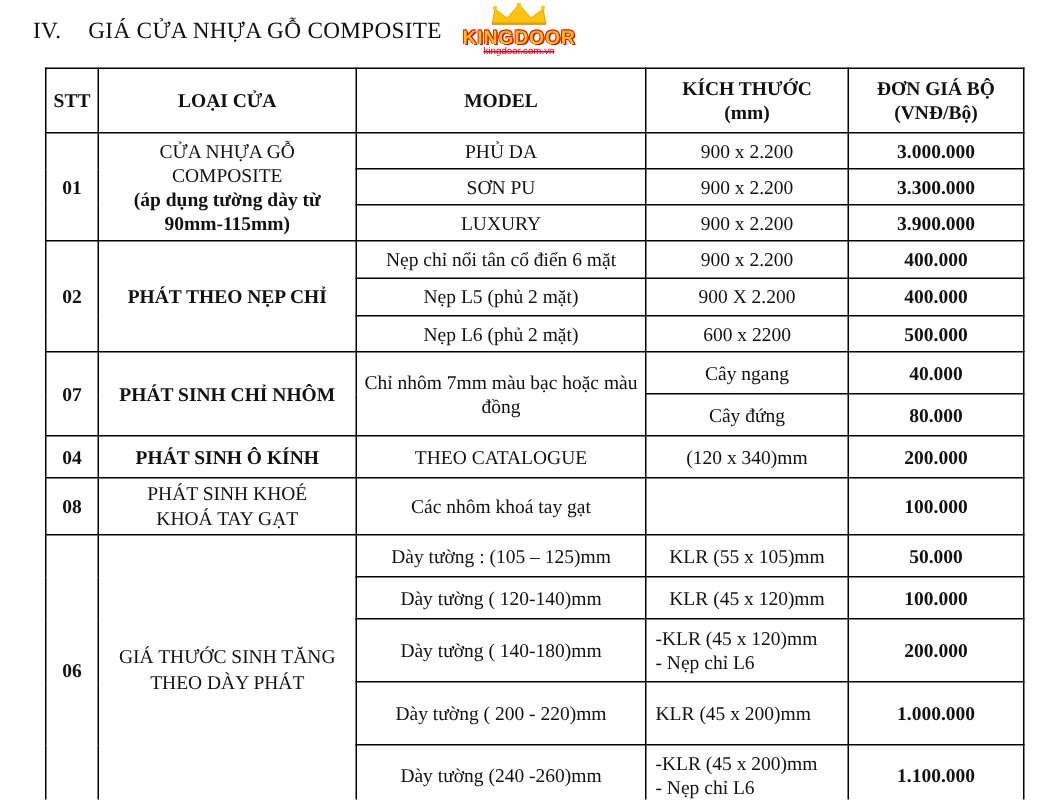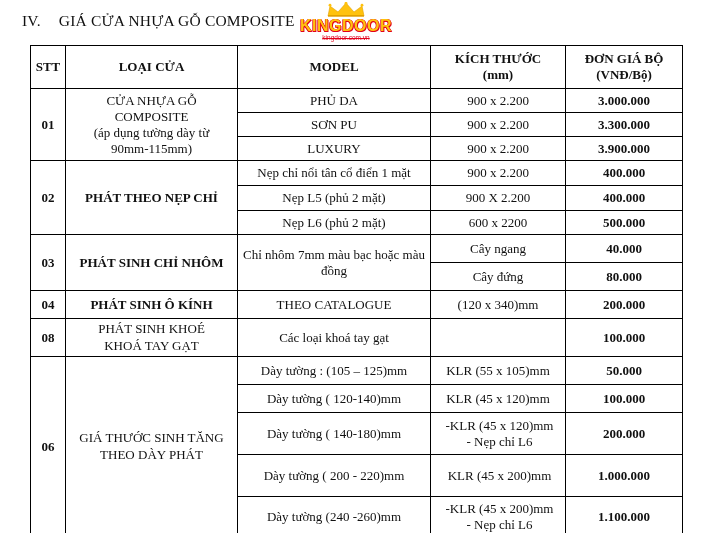--- a/index.html
+++ b/index.html
@@ -4,31 +4,31 @@
 <style>
   * { margin: 0; padding: 0; box-sizing: border-box; }
   body { width: 709px; height: 533px; background: #ffffff; font-family: "Liberation Serif", serif; color: #111; }
   .doc { position: relative; width: 709px; height: 533px; overflow: hidden; background: #fff; }
 
   .page-title { position: absolute; left: 22px; top: 12px; font-size: 15.5px; font-weight: normal; letter-spacing: 0.2px; }
   .page-title .num { margin-right: 18px; }
 
   .logo { position: absolute; left: 299px; top: 0px; width: 94px; text-align: center; font-family: "Liberation Sans", sans-serif; line-height: 1; }
   .logo svg { display: block; margin: 2px auto 0 auto; }
-  .logo-brand { font-size: 16px; font-weight: bold; color: #FFC20E; letter-spacing: 0.5px;
+  .logo-brand { font-size: 13px; font-weight: bold; color: #FFC20E; letter-spacing: 0.5px;
     text-shadow: 1px 1px 0 #E2001A, -0.5px -0.5px 0 #E2001A, 0.5px -0.5px 0 #E2001A, -0.5px 0.5px 0 #E2001A; margin-top: 1px; }
   .logo-site { font-size: 6.5px; color: #E2001A; margin-top: 1px; text-decoration: line-through; }
 
   table.price-table { position: absolute; left: 30px; top: 45px; width: 652px; border-collapse: collapse; table-layout: fixed; }
   th, td { border: 1.5px solid #000; text-align: center; vertical-align: middle; font-size: 13px; padding: 1px 3px; overflow: hidden; }
   th { font-weight: bold; line-height: 1.25; }
   td.b { font-weight: bold; font-family: Liberation Serif, serif; }
-  .note { font-weight: normal; line-height: 1.2; }
+  .note { font-weight: bold; line-height: 1.2; }
   .loai-line { line-height: 1.25; font-weight: normal; }
-  .left-cell { text-align: center; padding-left: 6px; line-height: 1.2; }
+  .left-cell { text-align: left; padding-left: 6px; line-height: 1.2; }
 
   tr.h43 { height: 43px; } tr.h24 { height: 24px; } tr.h25 { height: 25px; }
   tr.h28 { height: 28px; } tr.h34 { height: 42px; } tr.h38 { height: 38px; }
   tr.h40 { height: 40px; } tr.h42 { height: 42px; } tr.hcut { height: 24px; }
 </style>
 </head>
 <body>
 
 <div class="doc">
 
@@ -92,37 +92,37 @@
       </tr>
       <tr class="h24">
         <td>LUXURY</td>
         <td>900 x 2.200</td>
         <td class="b">3.900.000</td>
       </tr>
 
       <tr class="h25">
         <td class="b" rowspan="3">02</td>
         <td class="b" rowspan="3">PHÁT THEO NẸP CHỈ</td>
-        <td>Nẹp chỉ nổi tân cổ điển 1 mặt</td>
+        <td>Nẹp chỉ nổi tân cổ điển 6 mặt</td>
         <td>900 x 2.200</td>
         <td class="b">400.000</td>
       </tr>
       <tr class="h25">
         <td>Nẹp L5 (phủ 2 mặt)</td>
         <td>900 X 2.200</td>
         <td class="b">400.000</td>
       </tr>
       <tr class="h24">
         <td>Nẹp L6 (phủ 2 mặt)</td>
         <td>600 x 2200</td>
         <td class="b">500.000</td>
       </tr>
 
       <tr class="h28">
-        <td class="b" rowspan="2">03</td>
+        <td class="b" rowspan="2">07</td>
         <td class="b" rowspan="2">PHÁT SINH CHỈ NHÔM</td>
         <td rowspan="2">Chỉ nhôm 7mm màu bạc hoặc màu đồng</td>
         <td>Cây ngang</td>
         <td class="b">40.000</td>
       </tr>
       <tr class="h28">
         <td>Cây đứng</td>
         <td class="b">80.000</td>
       </tr>
 
@@ -133,21 +133,21 @@
         <td>(120 x 340)mm</td>
         <td class="b">200.000</td>
       </tr>
 
       <tr class="h38">
         <td class="b">08</td>
         <td>
           <div class="loai-line">PHÁT SINH KHOÉ</div>
           <div class="loai-line">KHOÁ TAY GẠT</div>
         </td>
-        <td>Các loại khoá tay gạt</td>
+        <td>Các nhôm khoá tay gạt</td>
         <td></td>
         <td class="b">100.000</td>
       </tr>
 
       <tr class="h28">
         <td class="b" rowspan="5">06</td>
         <td rowspan="5">
           <div class="loai-line">GIÁ THƯỚC SINH TĂNG</div>
           <div class="loai-line">THEO DÀY PHÁT</div>
         </td>

